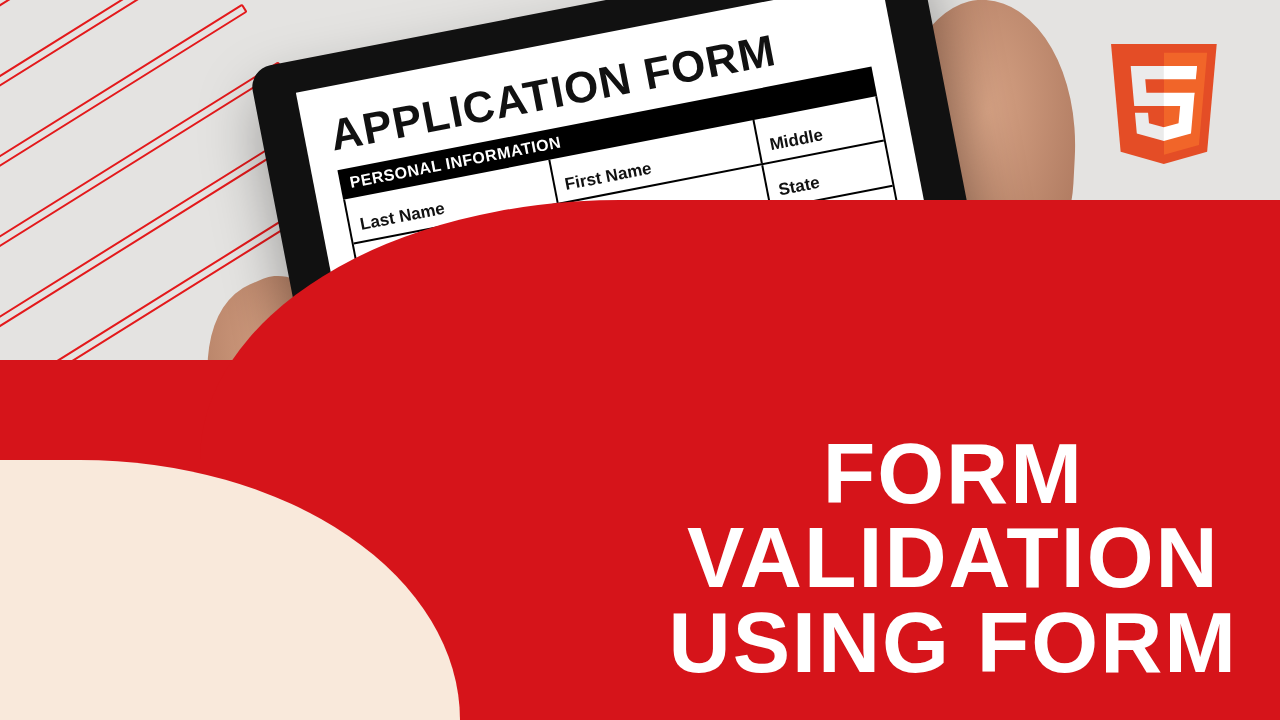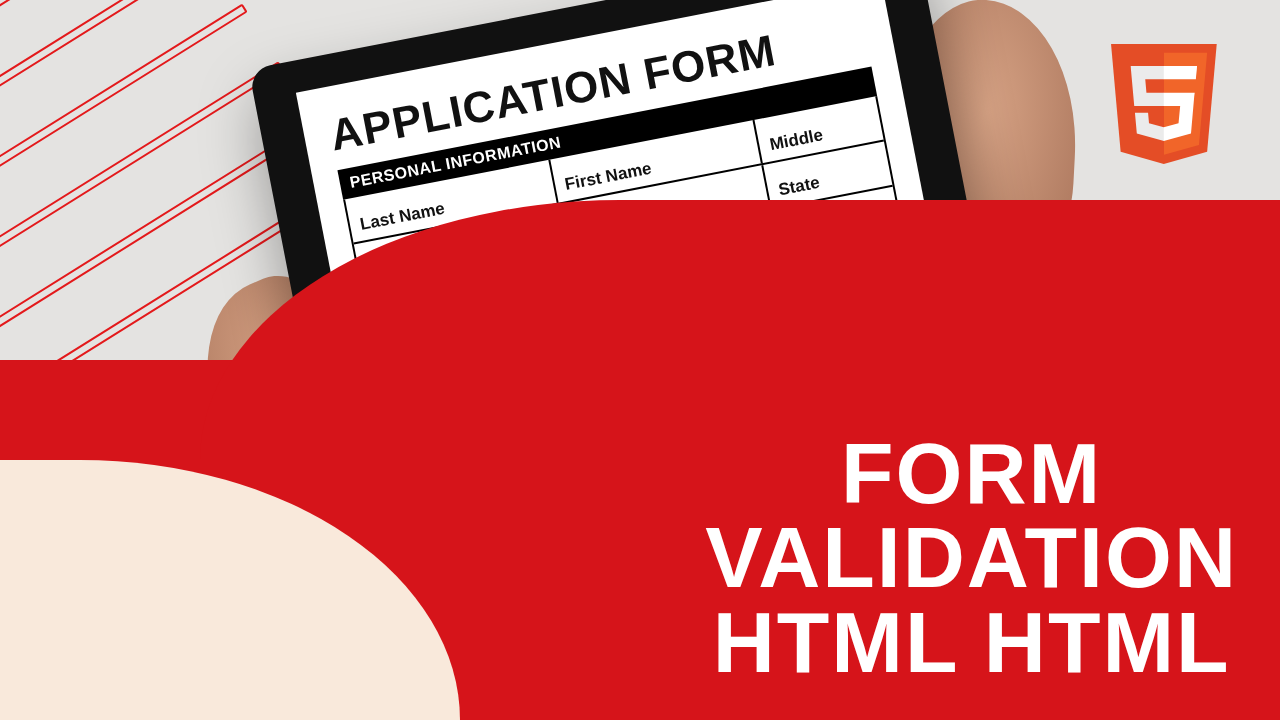--- a/index.html
+++ b/index.html
@@ -79,21 +79,21 @@
   </div>
 
   <div class="band">
     <div class="inner-curve"></div>
     <div class="cream"></div>
   </div>
 
   <div class="headline">
     <div>FORM</div>
     <div>VALIDATION</div>
-    <div>HTML HTML</div>
+    <div>USING FORM</div>
   </div>
 
   <div class="logo">
     <svg viewBox="0 0 512 512">
       <path fill="#e44d26" d="M71 460L30 0h451l-41 460-185 52"></path>
       <path fill="#f16529" d="M256 472l149-41 35-394H256"></path>
       <path fill="#ebebeb" d="M256 208h-75l-5-58h80V94H114l1 15 14 156h127zM256 355l-1 .3-63-17-4-45h-56l8 89 116 32 .3-.1z"></path>
       <path fill="#fff" d="M255 208v56h70l-7 74-63 17v59l116-32 1-10 13-149 2-15H255zm0-114v56h137l1-13 3-28 1-15H255z"></path>
     </svg>
   </div>

